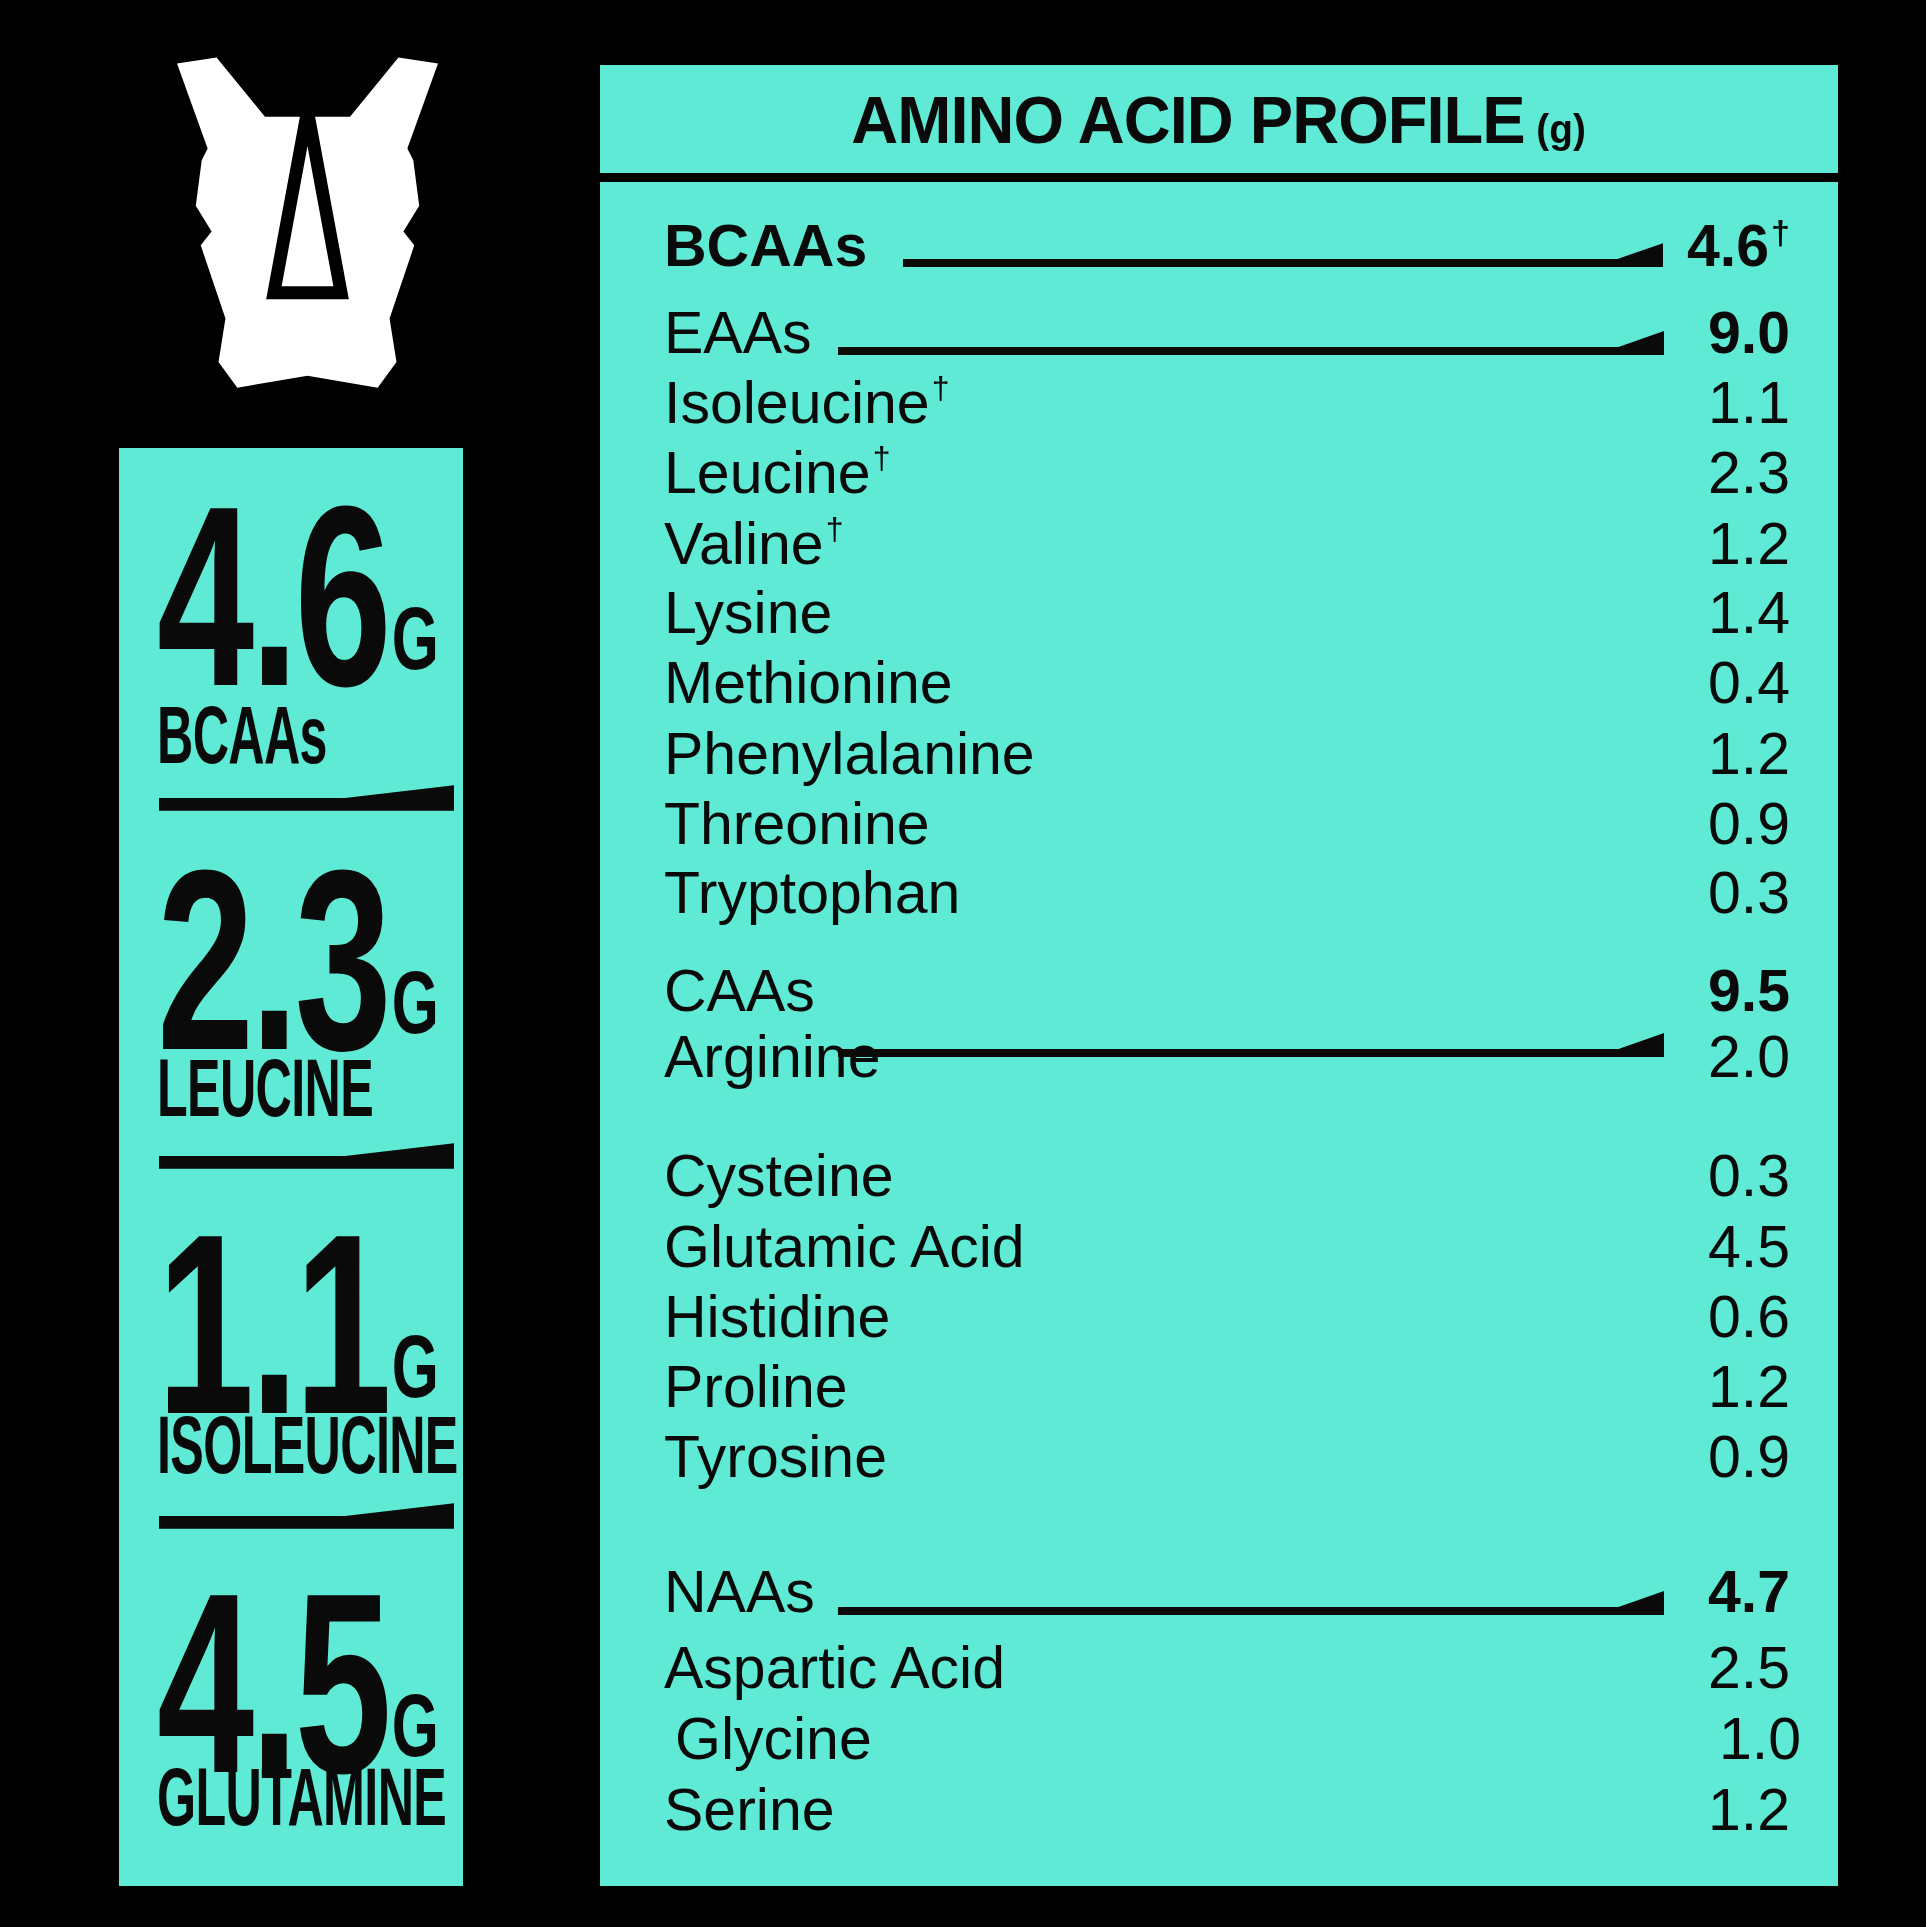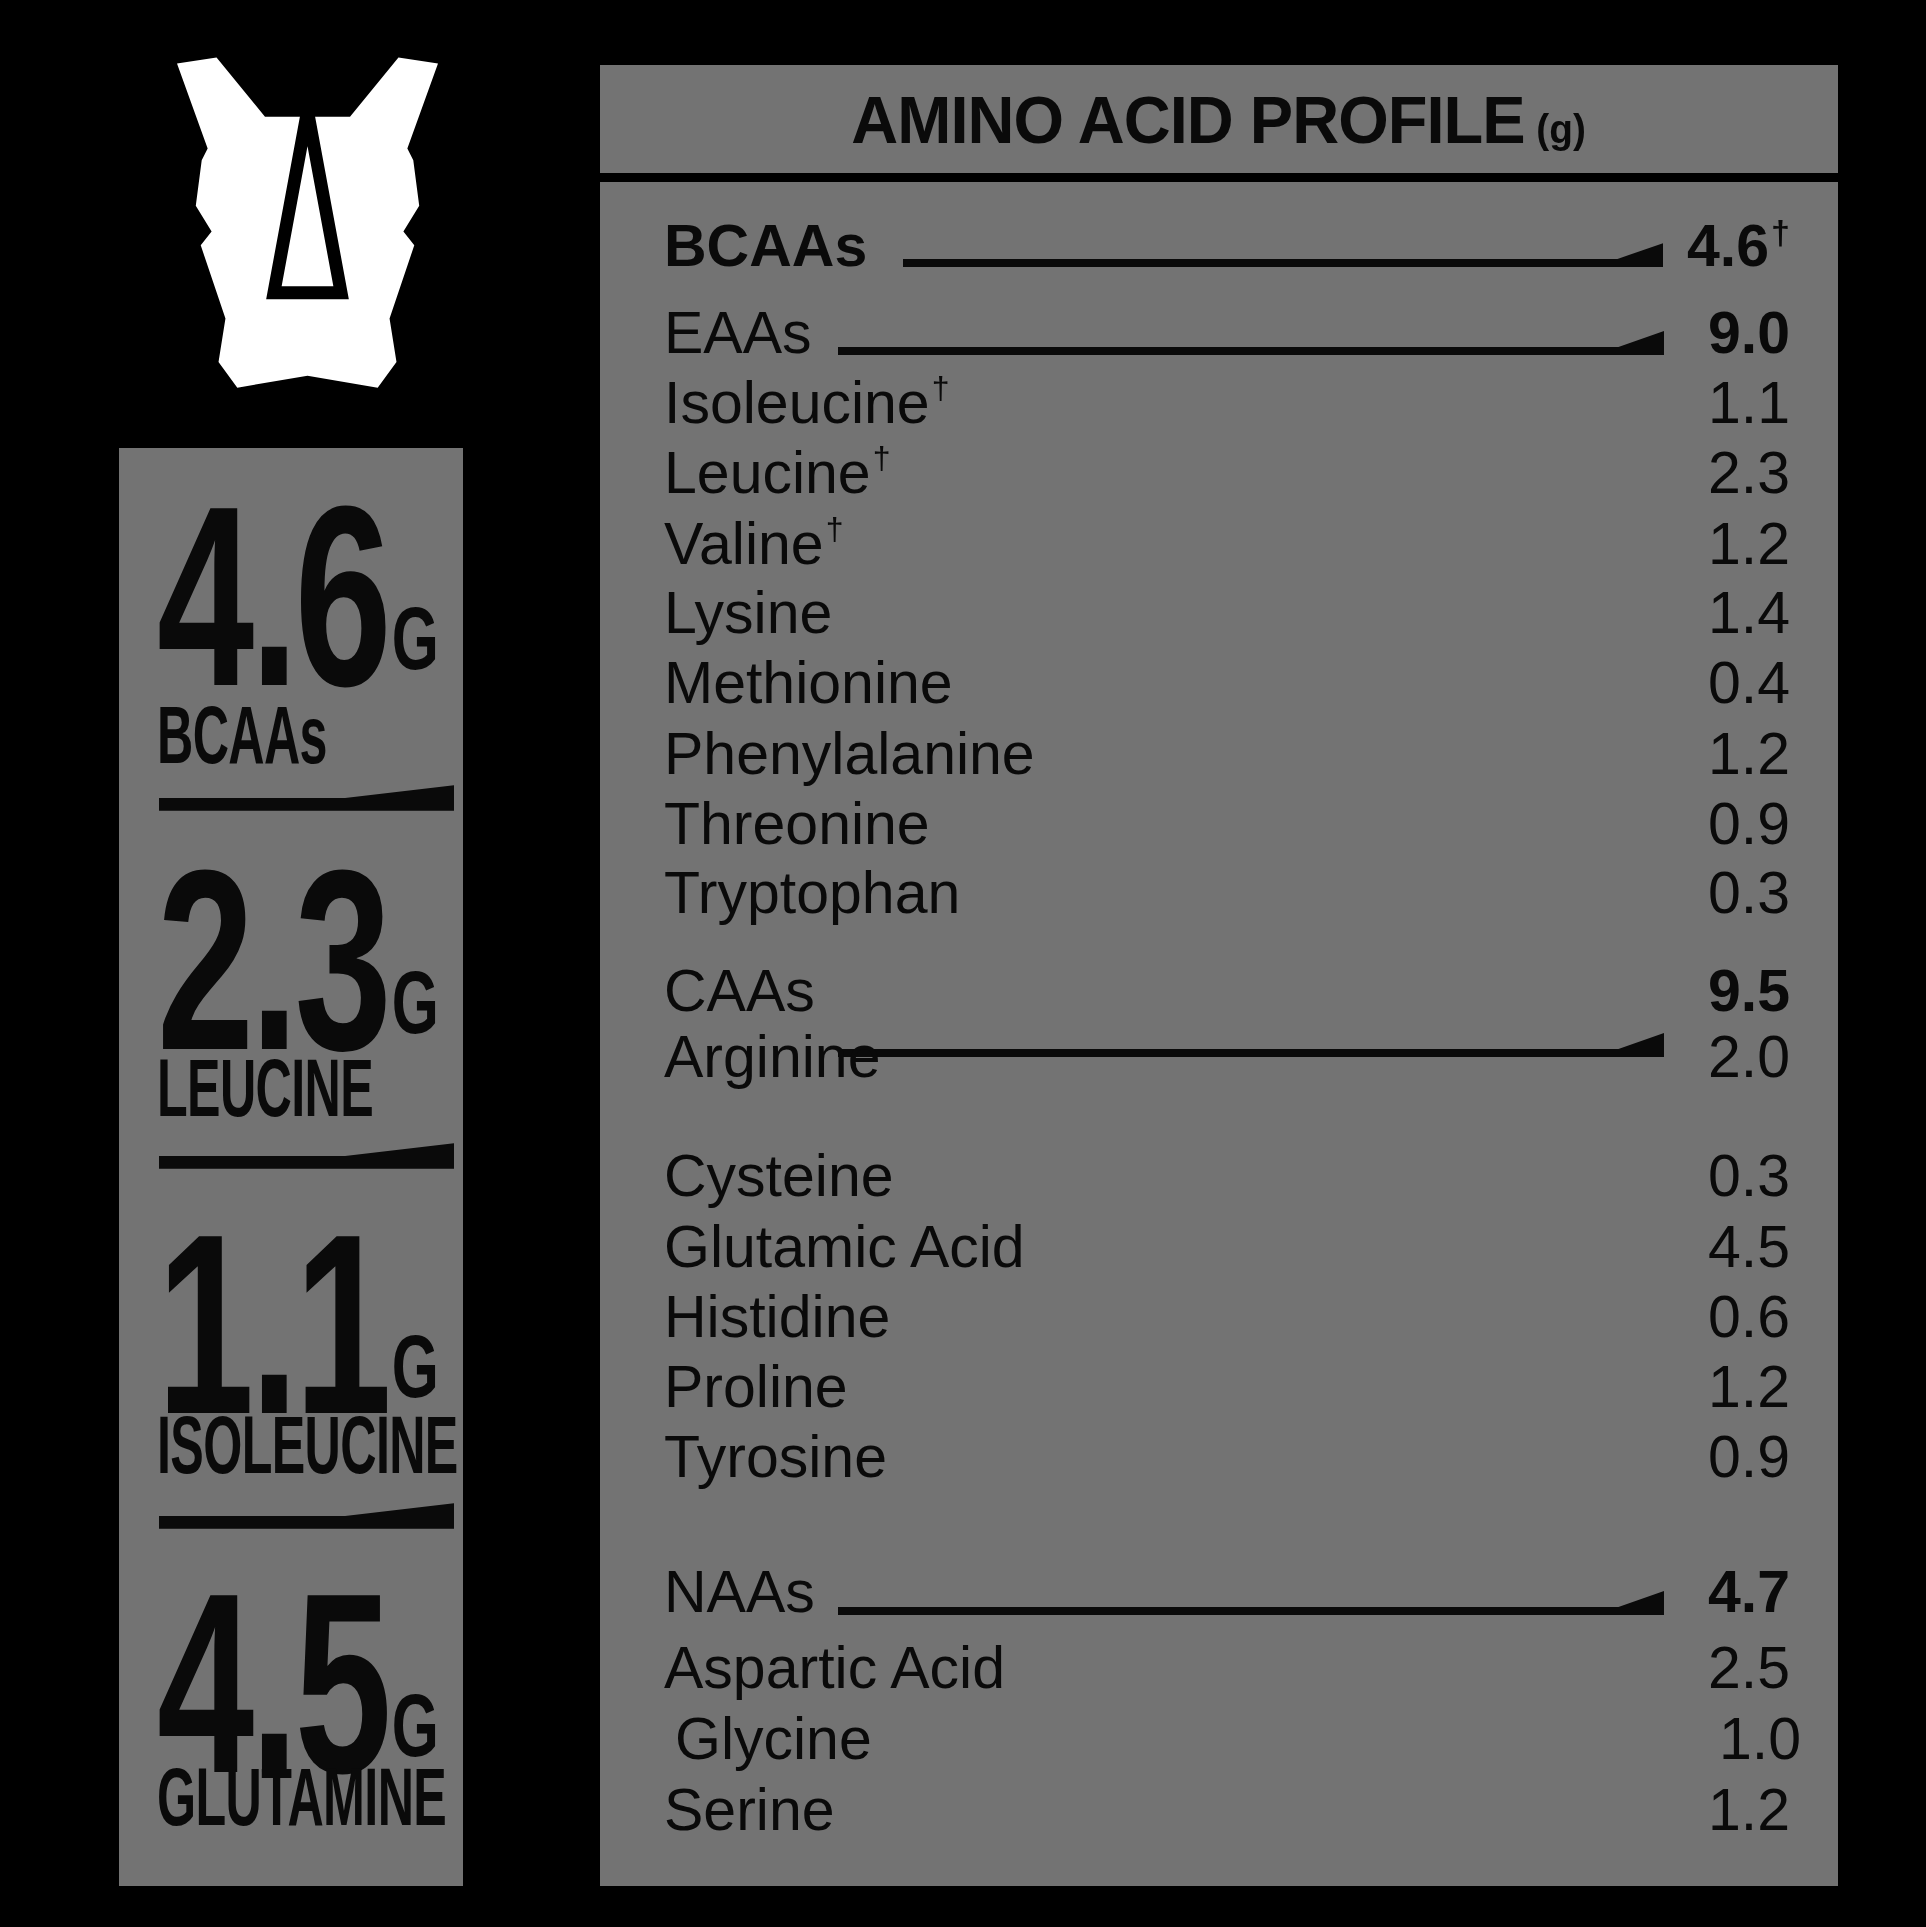--- a/index.html
+++ b/index.html
@@ -2,21 +2,21 @@
 <html><head>
 <meta charset="utf-8">
 <style>
   html,body{margin:0;padding:0;}
   body{
     width:1927px;height:1928px;position:relative;
     background:#000000;overflow:hidden;
     font-family:"Liberation Sans", sans-serif;
     color:#0a0a0a;
   }
-  .panel{position:absolute;background:#737373;}
+  .panel{position:absolute;background:#5eead4;}
   
   #bull{position:absolute;left:177px;top:57px;width:261px;height:345px;}
   
   #left-panel{left:119px;top:448px;width:344px;height:1438px;}
   .stat-number{
     position:absolute;left:38px;white-space:nowrap;
     font-weight:700;font-size:257px;line-height:257px;letter-spacing:-6px;
     transform:scaleX(0.68);transform-origin:left bottom;
   }
   .stat-number .unit{

